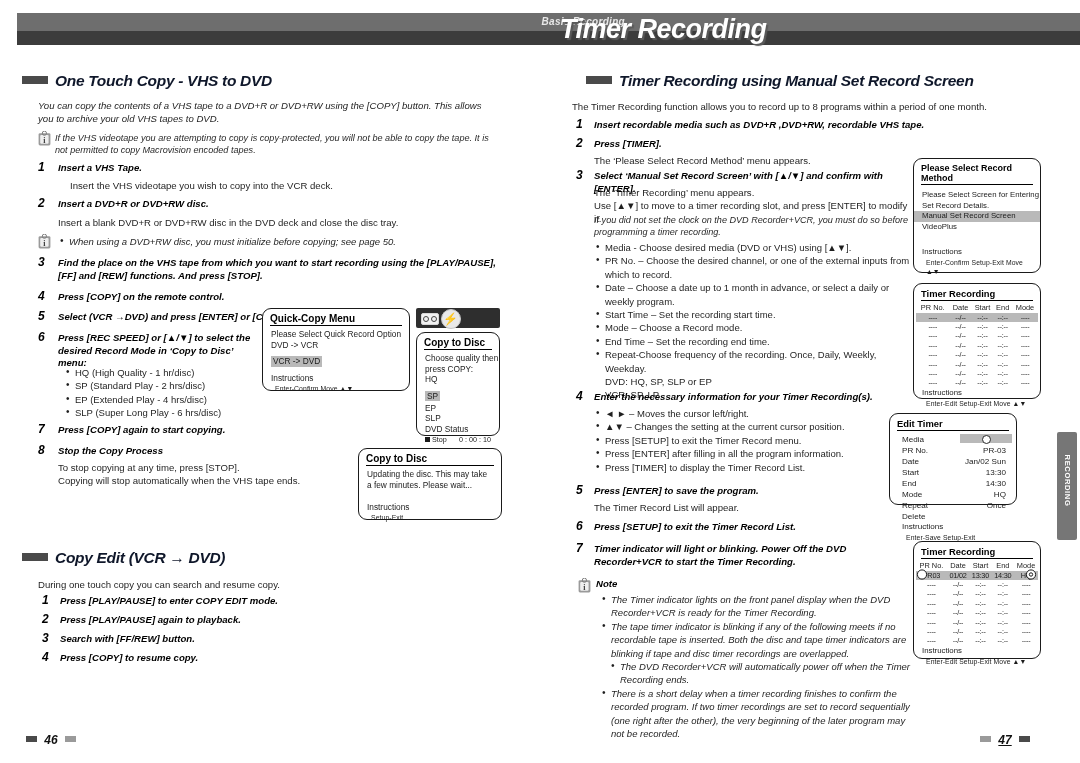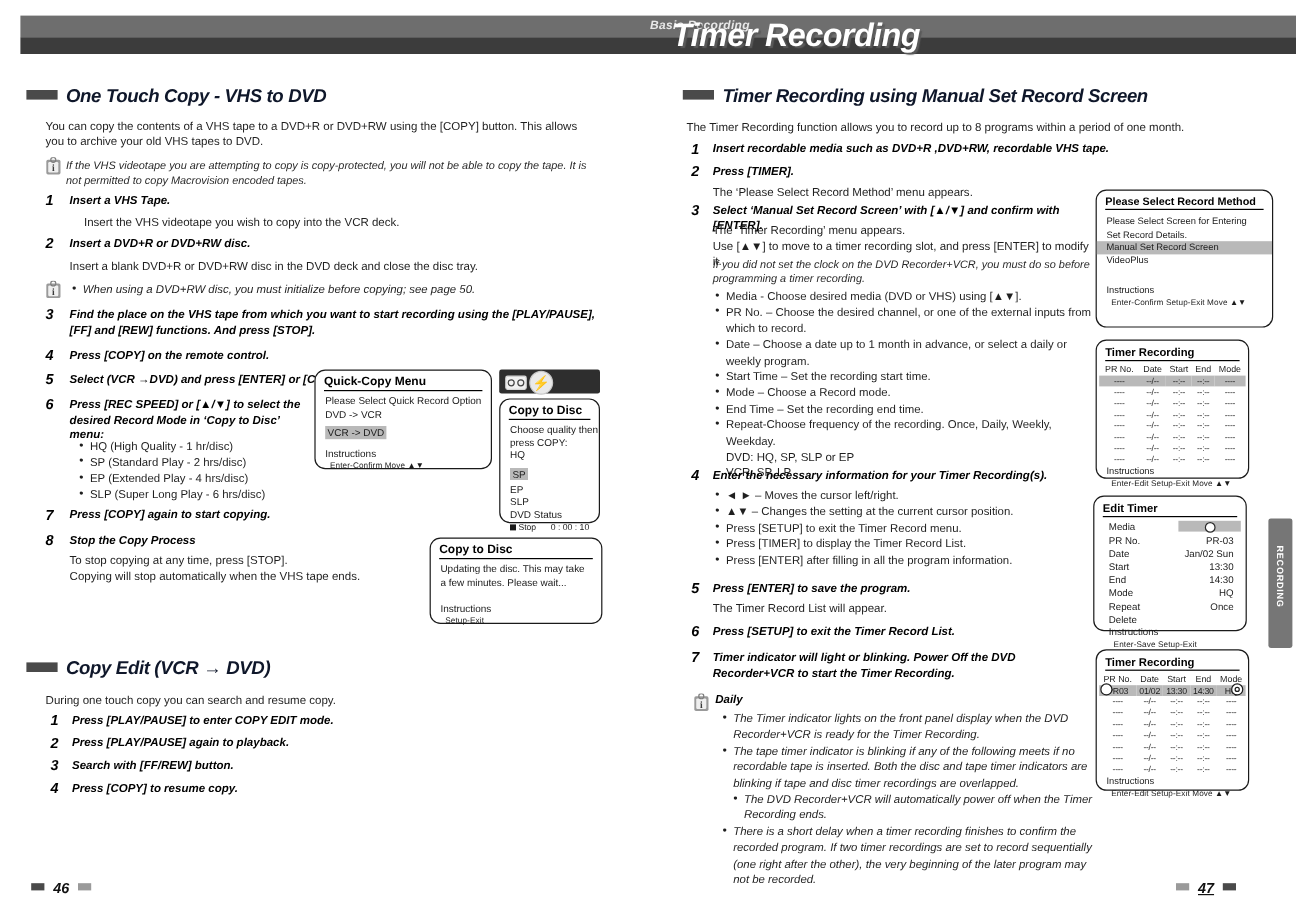--- a/index.html
+++ b/index.html
@@ -80,21 +80,21 @@
   <div class="hdr-chap">Basic Recording</div>
   <div class="hdr-title">Timer Recording</div>
 </div>
 
 <div>
 
   <div style="position:absolute;left:22px;top:72px;">
     <span class="sec-bar"></span><span class="sec-h">One Touch Copy - VHS to DVD</span>
   </div>
 
-  <div class="para" style="position:absolute;left:38px;top:99px;width:460px;">You can copy the contents of a VHS tape to a DVD+R or DVD+RW using the [COPY] button. This allows you to archive your old VHS tapes to DVD.</div>
+  <div class="para" style="position:absolute;left:38px;top:99px;width:460px;font-style:italic;">You can copy the contents of a VHS tape to a DVD+R or DVD+RW using the [COPY] button. This allows you to archive your old VHS tapes to DVD.</div>
 
   <svg class="noteicon" style="left:38px;top:131px;" viewBox="0 0 13 15">
     <rect x="0.6" y="2.2" width="11.8" height="12.2" rx="1.4" fill="#9a9a9a"></rect>
     <rect x="2.2" y="4" width="8.4" height="8.8" rx="1" fill="#efefef"></rect>
     <circle cx="6.4" cy="2.2" r="2.1" fill="none" stroke="#7d7d7d" stroke-width="1"></circle>
     <text x="6.4" y="11.6" font-size="8" font-family="Liberation Serif, serif" font-weight="bold" fill="#3a3a3a" text-anchor="middle">i</text>
   </svg>
   <div class="ital" style="position:absolute;left:55px;top:132px;width:444px;">If the VHS videotape you are attempting to copy is copy-protected, you will not be able to copy the tape. It is not permitted to copy Macrovision encoded tapes.</div>
 
   <div class="stepnum" style="left:38px;top:160px;">1</div>
@@ -193,21 +193,21 @@
 
   <div class="pg" style="left:26px;">
     <span class="pgm"></span>
     <span style="margin:0 4px;">46</span>
     <span class="pgm lt"></span>
   </div>
 </div>
 
 <div>
 
-  <div style="position:absolute;left:530px;top:72px;padding-left:39px;">
+  <div style="position:absolute;left:547px;top:72px;padding-left:39px;">
     <span class="sec-bar"></span><span class="sec-h">Timer Recording using Manual Set Record Screen</span>
   </div>
 
   <div class="para" style="position:absolute;left:572px;top:100px;width:460px;">The Timer Recording function allows you to record up to 8 programs within a period of one month.</div>
 
   <div class="stepnum" style="left:576px;top:117px;">1</div>
   <div class="steptxt" style="position:absolute;left:594px;top:119px;width:400px;">Insert recordable media such as DVD+R ,DVD+RW, recordable VHS tape.</div>
 
   <div class="stepnum" style="left:576px;top:136px;">2</div>
   <div class="steptxt" style="position:absolute;left:594px;top:138px;width:300px;">Press [TIMER].</div>
@@ -231,50 +231,50 @@
     <div class="sub" style="padding-left:11px;">VCR: SP, LP</div>
   </div>
 
   <div class="stepnum" style="left:576px;top:389px;">4</div>
   <div class="steptxt" style="position:absolute;left:594px;top:391px;width:330px;">Enter the necessary information for your Timer Recording(s).</div>
 
   <div style="position:absolute;left:594px;top:407px;width:318px;">
     <div class="bul">◄ ► – Moves the cursor left/right.</div>
     <div class="bul">▲▼ – Changes the setting at the current cursor position.</div>
     <div class="bul">Press [SETUP] to exit the Timer Record menu.</div>
+    <div class="bul">Press [ENTER] after filling in all the program information.</div>
     <div class="bul">Press [TIMER] to display the Timer Record List.</div>
-    <div class="bul">Press [ENTER] after filling in all the program information.</div>
   </div>
 
   <div class="stepnum" style="left:576px;top:483px;">5</div>
   <div class="steptxt" style="position:absolute;left:594px;top:485px;width:300px;">Press [ENTER] to save the program.</div>
   <div class="sub" style="position:absolute;left:594px;top:501px;width:300px;">The Timer Record List will appear.</div>
 
   <div class="stepnum" style="left:576px;top:519px;">6</div>
   <div class="steptxt" style="position:absolute;left:594px;top:521px;width:300px;">Press [SETUP] to exit the Timer Record List.</div>
 
   <div class="stepnum" style="left:576px;top:541px;">7</div>
   <div class="steptxt" style="position:absolute;left:594px;top:543px;width:320px;">Timer indicator will light or blinking. Power Off the DVD Recorder+VCR to start the Timer Recording.</div>
 
   <svg class="noteicon" style="left:578px;top:578px;" viewBox="0 0 13 15">
     <rect x="0.6" y="2.2" width="11.8" height="12.2" rx="1.4" fill="#9a9a9a"></rect>
     <rect x="2.2" y="4" width="8.4" height="8.8" rx="1" fill="#efefef"></rect>
     <circle cx="6.4" cy="2.2" r="2.1" fill="none" stroke="#7d7d7d" stroke-width="1"></circle>
     <text x="6.4" y="11.6" font-size="8" font-family="Liberation Serif, serif" font-weight="bold" fill="#3a3a3a" text-anchor="middle">i</text>
   </svg>
-  <div class="steptxt" style="position:absolute;left:596px;top:578px;">Daily</div>
+  <div class="steptxt" style="position:absolute;left:596px;top:578px;">Note</div>
 
   <div style="position:absolute;left:600px;top:593px;width:316px;">
     <div class="bul ital">The Timer indicator lights on the front panel display when the DVD Recorder+VCR is ready for the Timer Recording.</div>
     <div class="bul ital">The tape timer indicator is blinking if any of the following meets if no recordable tape is inserted. Both the disc and tape timer indicators are blinking if tape and disc timer recordings are overlapped.</div>
     <div class="bul ital" style="margin-left:9px;">The DVD Recorder+VCR will automatically power off when the Timer Recording ends.</div>
     <div class="bul ital">There is a short delay when a timer recording finishes to confirm the recorded program. If two timer recordings are set to record sequentially (one right after the other), the very beginning of the later program may not be recorded.</div>
   </div>
 
-  <div class="osd" style="left:913px;top:158px;width:148px;height:115px;">
+  <div class="osd" style="left:913px;top:158px;width:128px;height:115px;">
     <span class="osd-t" style="font-size:9px;">Please Select Record Method</span>
     <div class="osd-l" style="margin-top:5px;font-size:7.8px;">Please Select Screen for Entering</div>
     <div class="osd-l" style="font-size:7.8px;">Set Record Details.</div>
     <div class="osd-l osd-hl" style="font-size:7.8px;padding-left:8px;">Manual Set Record Screen</div>
     <div class="osd-l" style="font-size:7.8px;">VideoPlus</div>
     <div class="osd-ins" style="margin-top:15px;font-size:7.8px;">Instructions</div>
     <div class="osd-ins2">Enter-Confirm  Setup-Exit  Move ▲▼</div>
   </div>
 
   <div class="osd" style="left:913px;top:283px;width:128px;height:116px;padding:0 2px;">
@@ -345,21 +345,21 @@
             <td>--:--</td>
             <td>--:--</td>
             <td>----</td>
           </tr>
       </tbody>
     </table>
     <div class="osd-ins" style="font-size:7.8px;padding-left:6px;">Instructions</div>
     <div class="osd-ins2" style="padding-left:10px;">Enter-Edit  Setup-Exit  Move ▲▼</div>
   </div>
 
-  <div class="osd" style="left:911px;top:413px;width:128px;height:113px;">
+  <div class="osd" style="left:889px;top:413px;width:128px;height:92px;">
     <span class="osd-t" style="font-size:9.4px;">Edit Timer</span>
     <div class="er">
       <span>Media</span>
       <span><span class="media-pill"></span></span>
     </div>
     <div class="er">
       <span>PR No.</span>
       <span>PR-03</span>
     </div>
     <div class="er">

